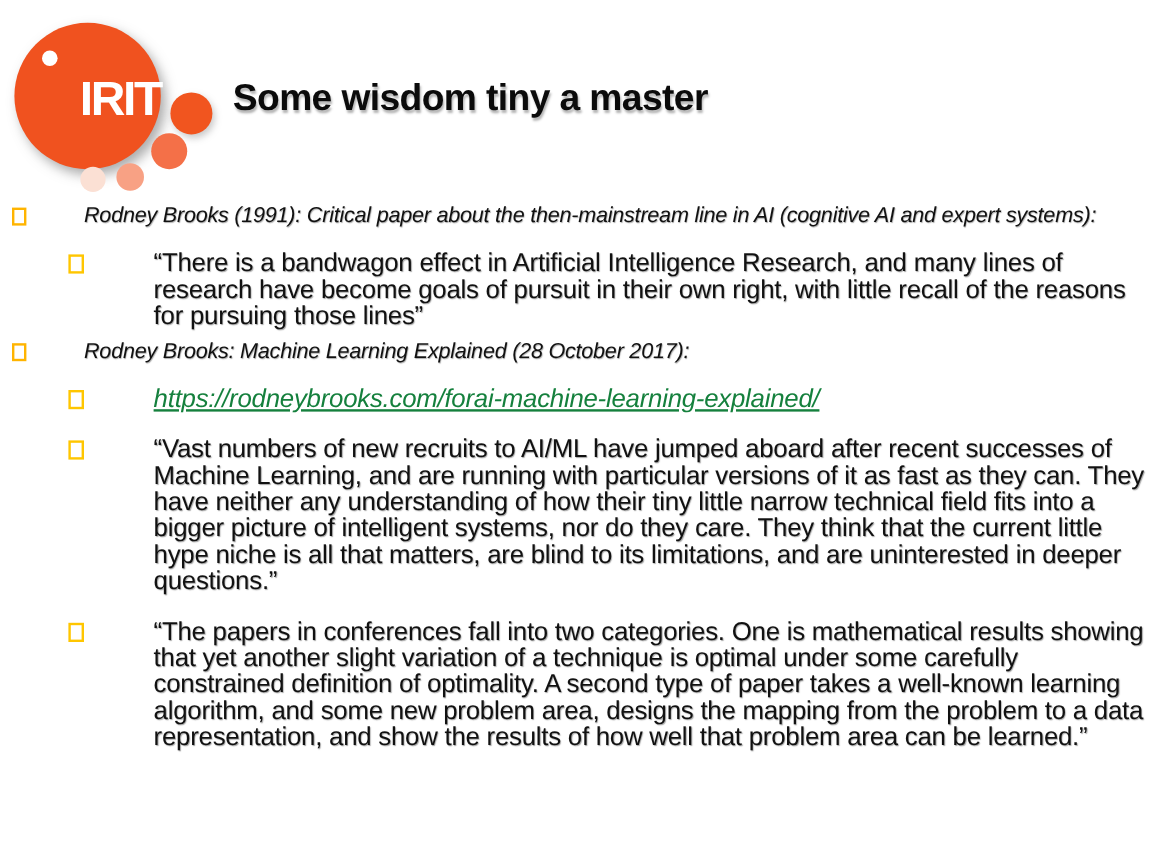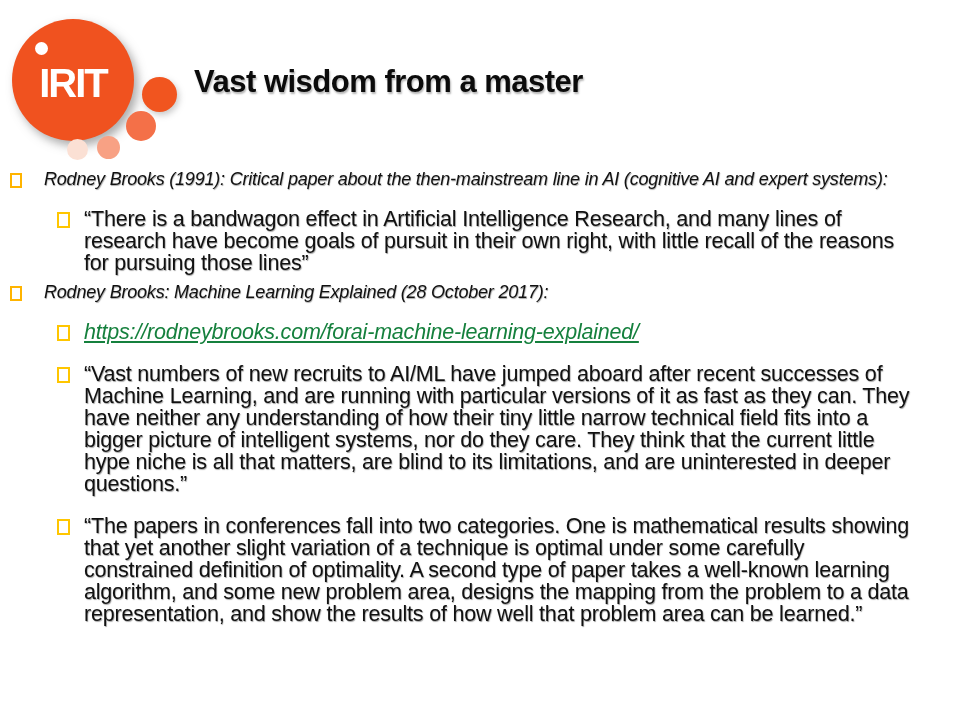--- a/index.html
+++ b/index.html
@@ -13,40 +13,40 @@
   .logo-circle {
     position:absolute; left:12px; top:19px; width:122px; height:122px;
     border-radius:50%; background:#F0521F;
     box-shadow:4px 5px 10px rgba(90,90,90,.5);
   }
   .logo-i-dot {
     position:absolute; left:23px; top:23px; width:13px; height:13px;
     border-radius:50%; background:#ffffff;
   }
   .logo-text {
-    position:absolute; left:0; right:0; top:42px; text-align:center;
+    position:absolute; left:0; right:0; top:42px; text-align:right;
     color:#ffffff; font-weight:bold; font-size:40px; letter-spacing:-2px;
   }
   .dot { position:absolute; border-radius:50%; }
   .dot1 { left:142px; top:77px;  width:35px; height:35px; background:#F1551F;
           box-shadow:2px 3px 6px rgba(120,120,120,.4); }
   .dot2 { left:126px; top:111px; width:30px; height:30px; background:#F47048; }
   .dot3 { left:97px;  top:136px; width:23px; height:23px; background:#F8A184; }
   .dot4 { left:67px;  top:139px; width:21px; height:21px; background:#FBE0D4; }
 
   
   .title {
     position:absolute; left:194px; top:64px; margin:0;
     font-size:31px; font-weight:bold; color:#0b0b0b; letter-spacing:-0.5px;
     text-shadow:1px 2px 2px rgba(0,0,0,0.3);
   }
 
   
   .content { position:absolute; left:0; top:170px; width:960px; }
-  .row { display:flex; align-items:flex-start; margin:0 0 9px 0; }
+  .row { display:flex; align-items:flex-start; margin:0 0 9px 0;justify-content:space-between; }
   .row.l1 { margin-left:10px; }
   .row.l2 { margin-left:57px;margin-top:20px; }
 
   .bullet { flex:0 0 auto; background:transparent; }
   .bullet.b1 { width:8px; height:11px; border:2px solid #FFB400; margin:3px 22px 0 0; }
   .bullet.b2 { width:9px; height:12px; border:2px solid #FFC600; margin:4px 14px 0 0; }
 
   .l1-text {
     font-size:18px; line-height:18px; font-style:italic; color:#111;
     width:890px; letter-spacing:-0.2px;
@@ -71,21 +71,21 @@
     <div class="logo-circle">
       <span class="logo-i-dot"></span>
       <span class="logo-text">IRIT</span>
     </div>
     <span class="dot dot1"></span>
     <span class="dot dot2"></span>
     <span class="dot dot3"></span>
     <span class="dot dot4"></span>
   </div>
 
-  <h1 class="title">Vast wisdom from a master</h1>
+  <h1 class="title">Some wisdom tiny a master</h1>
 
   <div class="content">
 
     <div class="row l1">
       <span class="bullet b1"></span>
       <div class="l1-text">Rodney Brooks (1991): Critical paper about the then-mainstream line in AI (cognitive AI and expert systems):</div>
     </div>
 
     <div class="row l2">
       <span class="bullet b2"></span>

